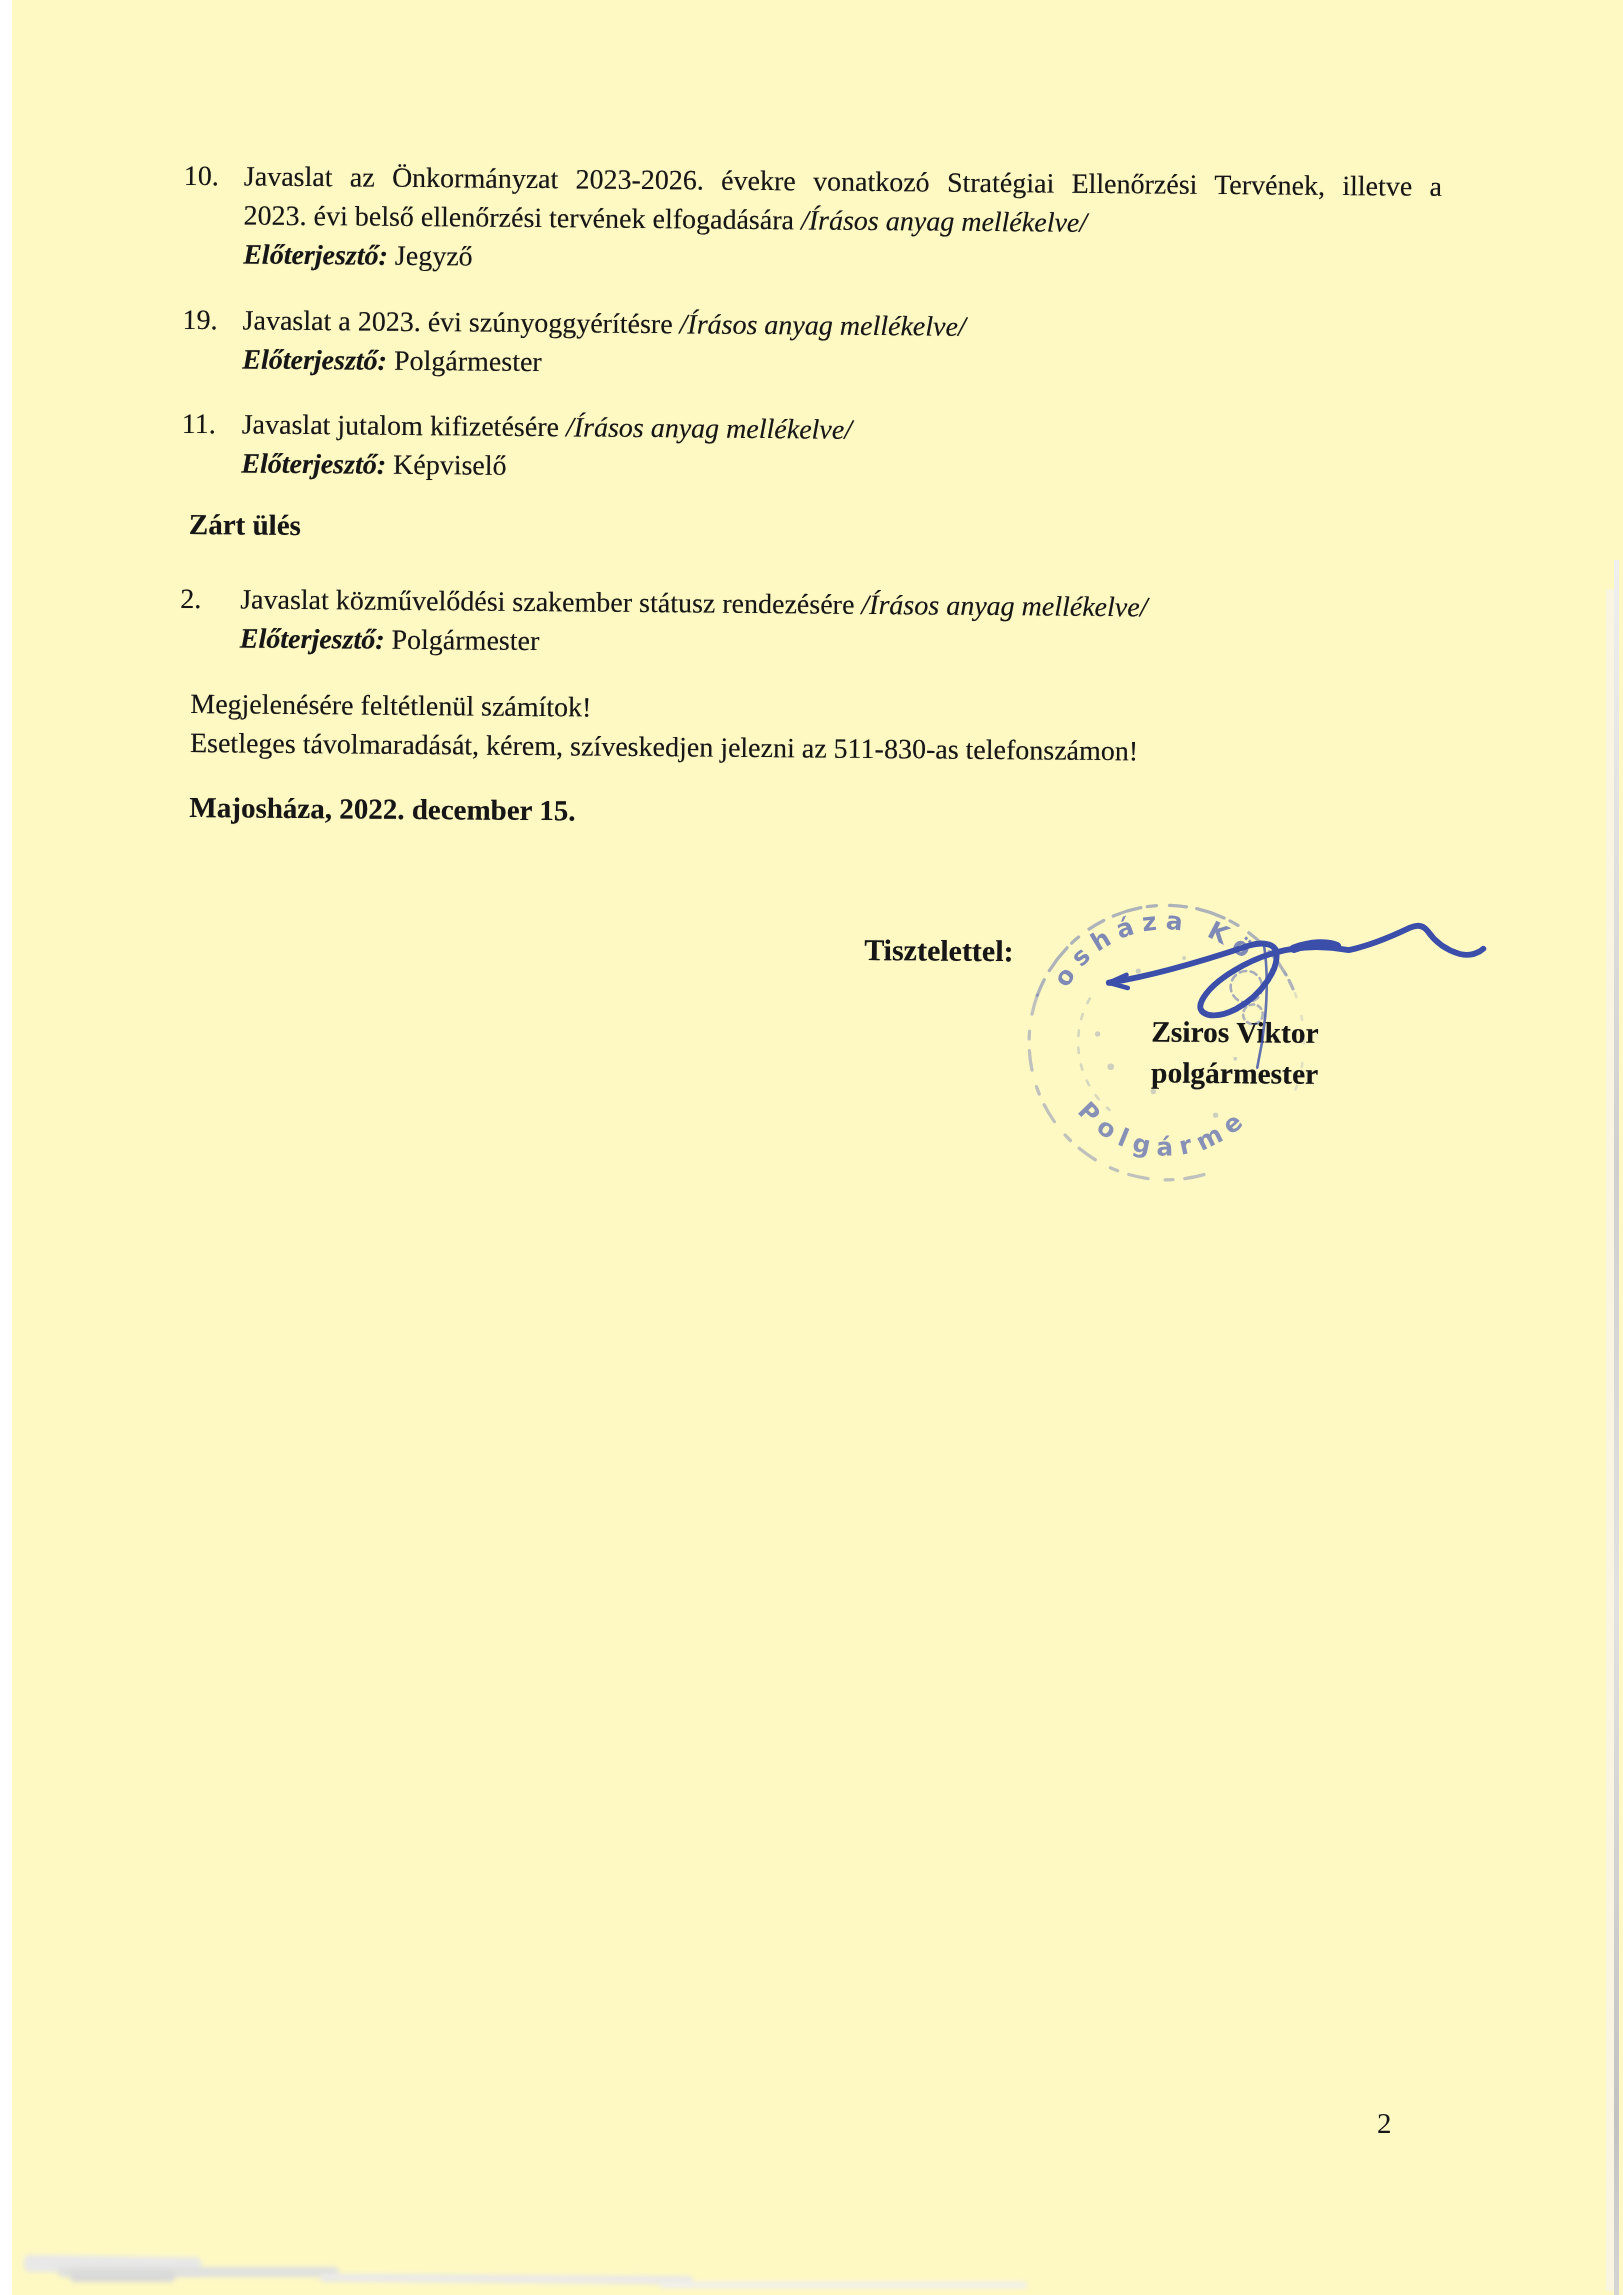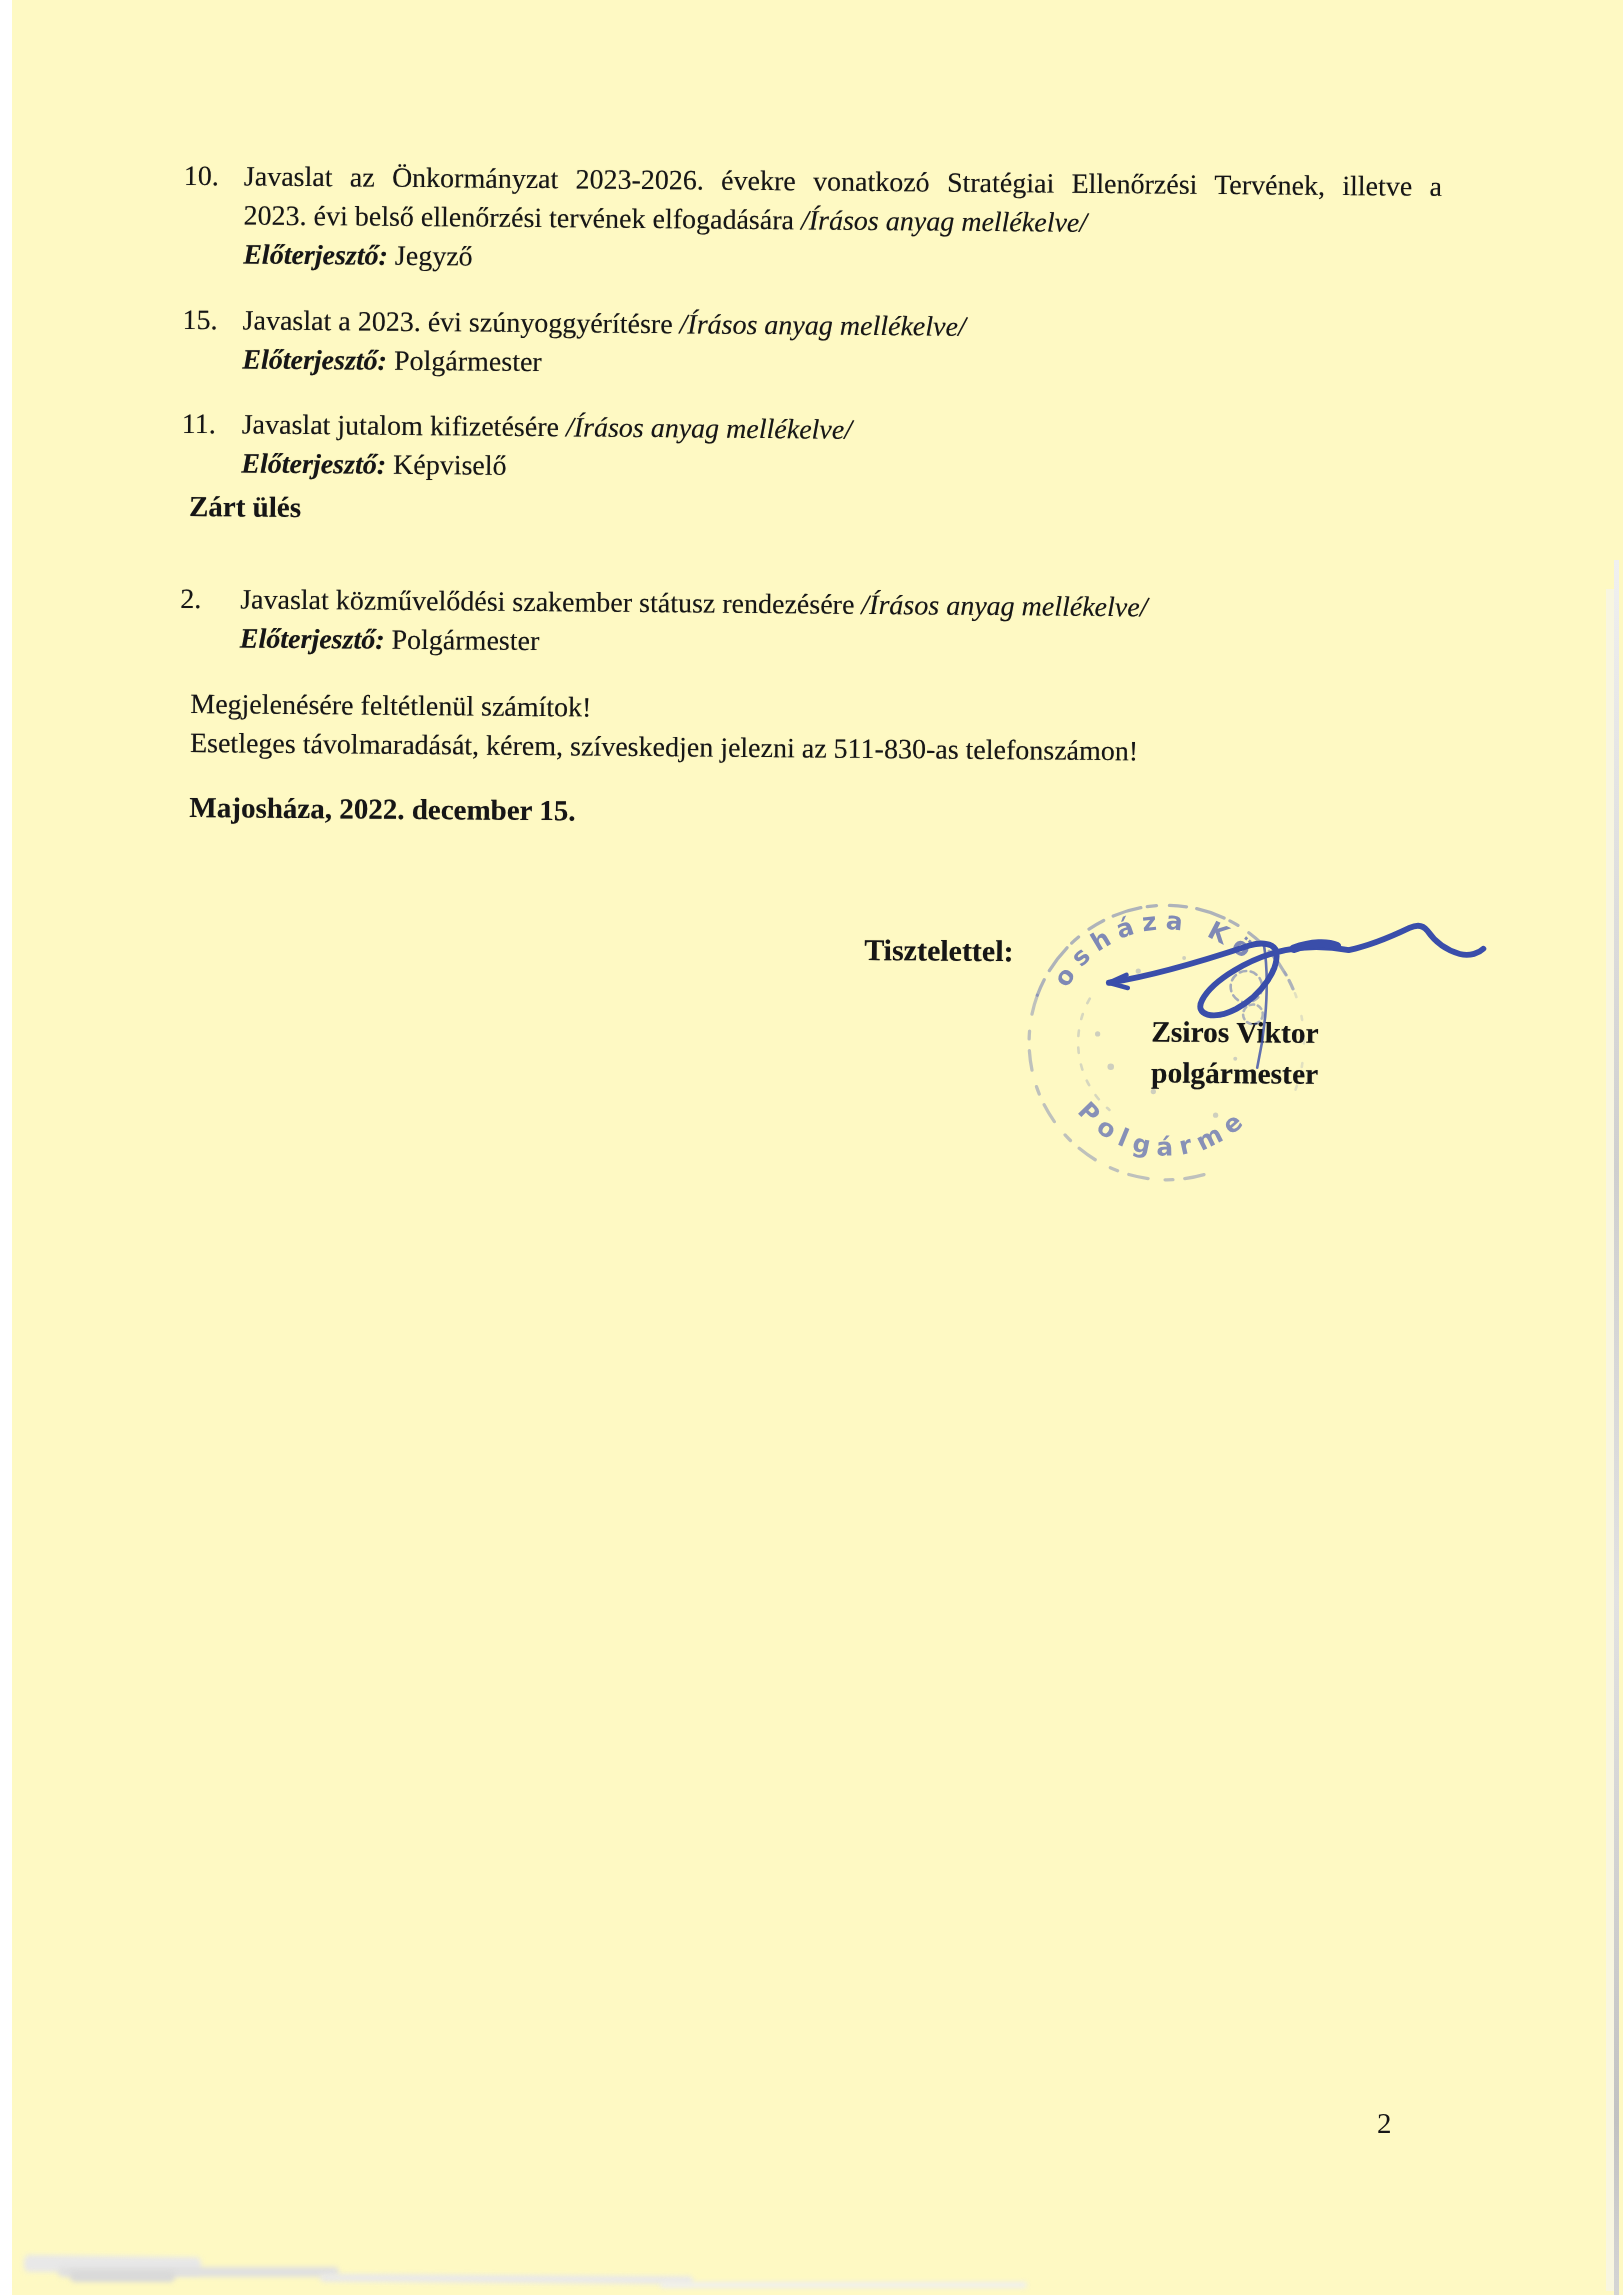--- a/index.html
+++ b/index.html
@@ -23,21 +23,21 @@
   .item .num{position:absolute;left:0;top:0;}
   .item .lines{margin-left:60px;width:1198px;}
   .line{white-space:nowrap;}
   .line.justify{white-space:normal;text-align:justify;text-align-last:justify;}
   .att{font-style:italic;}
   .plabel{font-weight:bold;font-style:italic;}
   #item-10{top:156px;}
   #item-11{top:300px;}
   #item-12{top:404px;}
   #item-13{top:579px;}
-  .closed-session{position:absolute;left:180px;top:492px;font-size:29px;line-height:29px;font-weight:bold;}
+  .closed-session{position:absolute;left:180px;top:510px;font-size:29px;line-height:29px;font-weight:bold;}
   .closing{position:absolute;left:183px;top:684px;font-size:28px;line-height:39px;}
   .dateline{position:absolute;left:183px;top:793px;font-size:29px;line-height:29px;font-weight:bold;}
   .salutation{position:absolute;left:859px;top:929px;font-size:30px;line-height:30px;font-weight:bold;}
   .signer{position:absolute;left:1126px;top:1003px;width:209px;text-align:center;
           font-size:29.5px;line-height:41px;font-weight:bold;}
   .page-number{position:absolute;left:1365px;top:2109px;font-size:29px;line-height:29px;
                font-family:"Liberation Serif","DejaVu Serif",serif;color:#161616;}
   
   .stamp-svg{position:absolute;left:1007px;top:895px;width:308px;height:308px;opacity:.85;}
   .sig-svg{position:absolute;left:1041px;top:903px;width:445px;height:183px;}
@@ -64,21 +64,21 @@
     <div>
         <div class="item" id="item-10">
           <span class="num">10.</span>
           <div class="lines">
             <div class="line justify">Javaslat az Önkormányzat 2023-2026. évekre vonatkozó Stratégiai Ellenőrzési Tervének, illetve a</div>
             <div class="line">2023. évi belső ellenőrzési tervének elfogadására <span class="att">/Írásos anyag mellékelve/</span></div>
             <div class="line"><span class="plabel">Előterjesztő:</span> Jegyző</div>
           </div>
         </div>
         <div class="item" id="item-11">
-          <span class="num">15.</span>
+          <span class="num">19.</span>
           <div class="lines">
             <div class="line">Javaslat a 2023. évi szúnyoggyérítésre <span class="att">/Írásos anyag mellékelve/</span></div>
             <div class="line"><span class="plabel">Előterjesztő:</span> Polgármester</div>
           </div>
         </div>
         <div class="item" id="item-12">
           <span class="num">11.</span>
           <div class="lines">
             <div class="line">Javaslat jutalom kifizetésére <span class="att">/Írásos anyag mellékelve/</span></div>
             <div class="line"><span class="plabel">Előterjesztő:</span> Képviselő</div>

